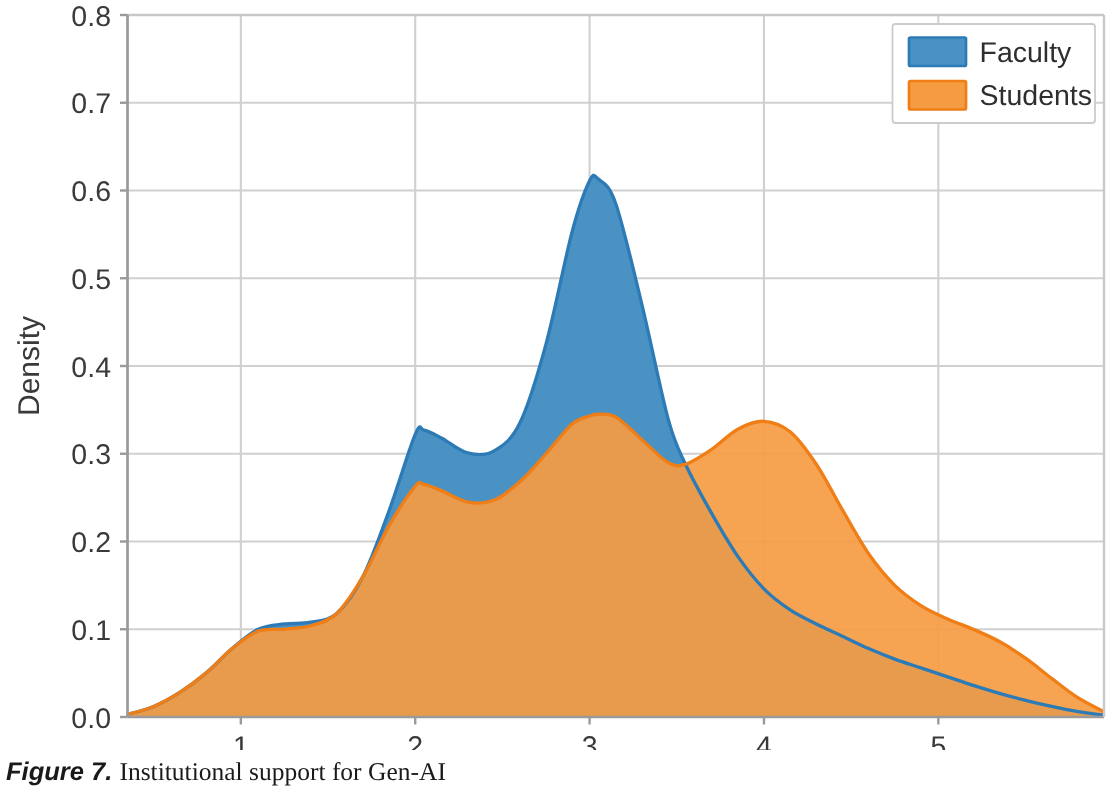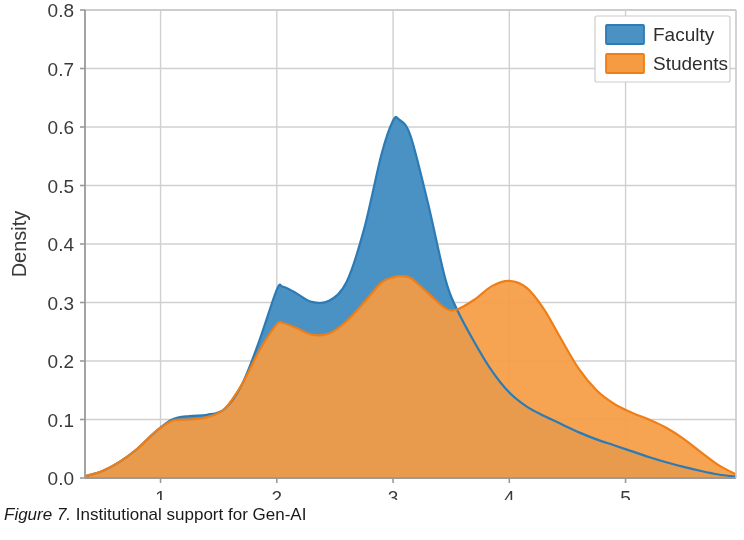--- a/index.html
+++ b/index.html
@@ -54,26 +54,27 @@
     position: absolute;
     left: 4px;
     top: 505px;
     width: 736px;
     font-family: "Liberation Sans", sans-serif;
     font-size: 17px;
     color: #1a1a1a;
     white-space: nowrap;
   }
   #caption .fig-label {
-    font-weight: normal;
+    font-weight: bold;
     font-style: italic;
   }
   #caption .fig-title {
     font-weight: normal;
     font-style: normal;
+    font-family: Liberation Serif, serif;
   }
 </style>
 </head>
 <body>
 
 <div id="figure-root">
 
   <div id="chart-area">
     <svg id="chart-svg" width="744" height="500">
         <rect x="85" y="10" width="651" height="468" fill="#ffffff"></rect>

